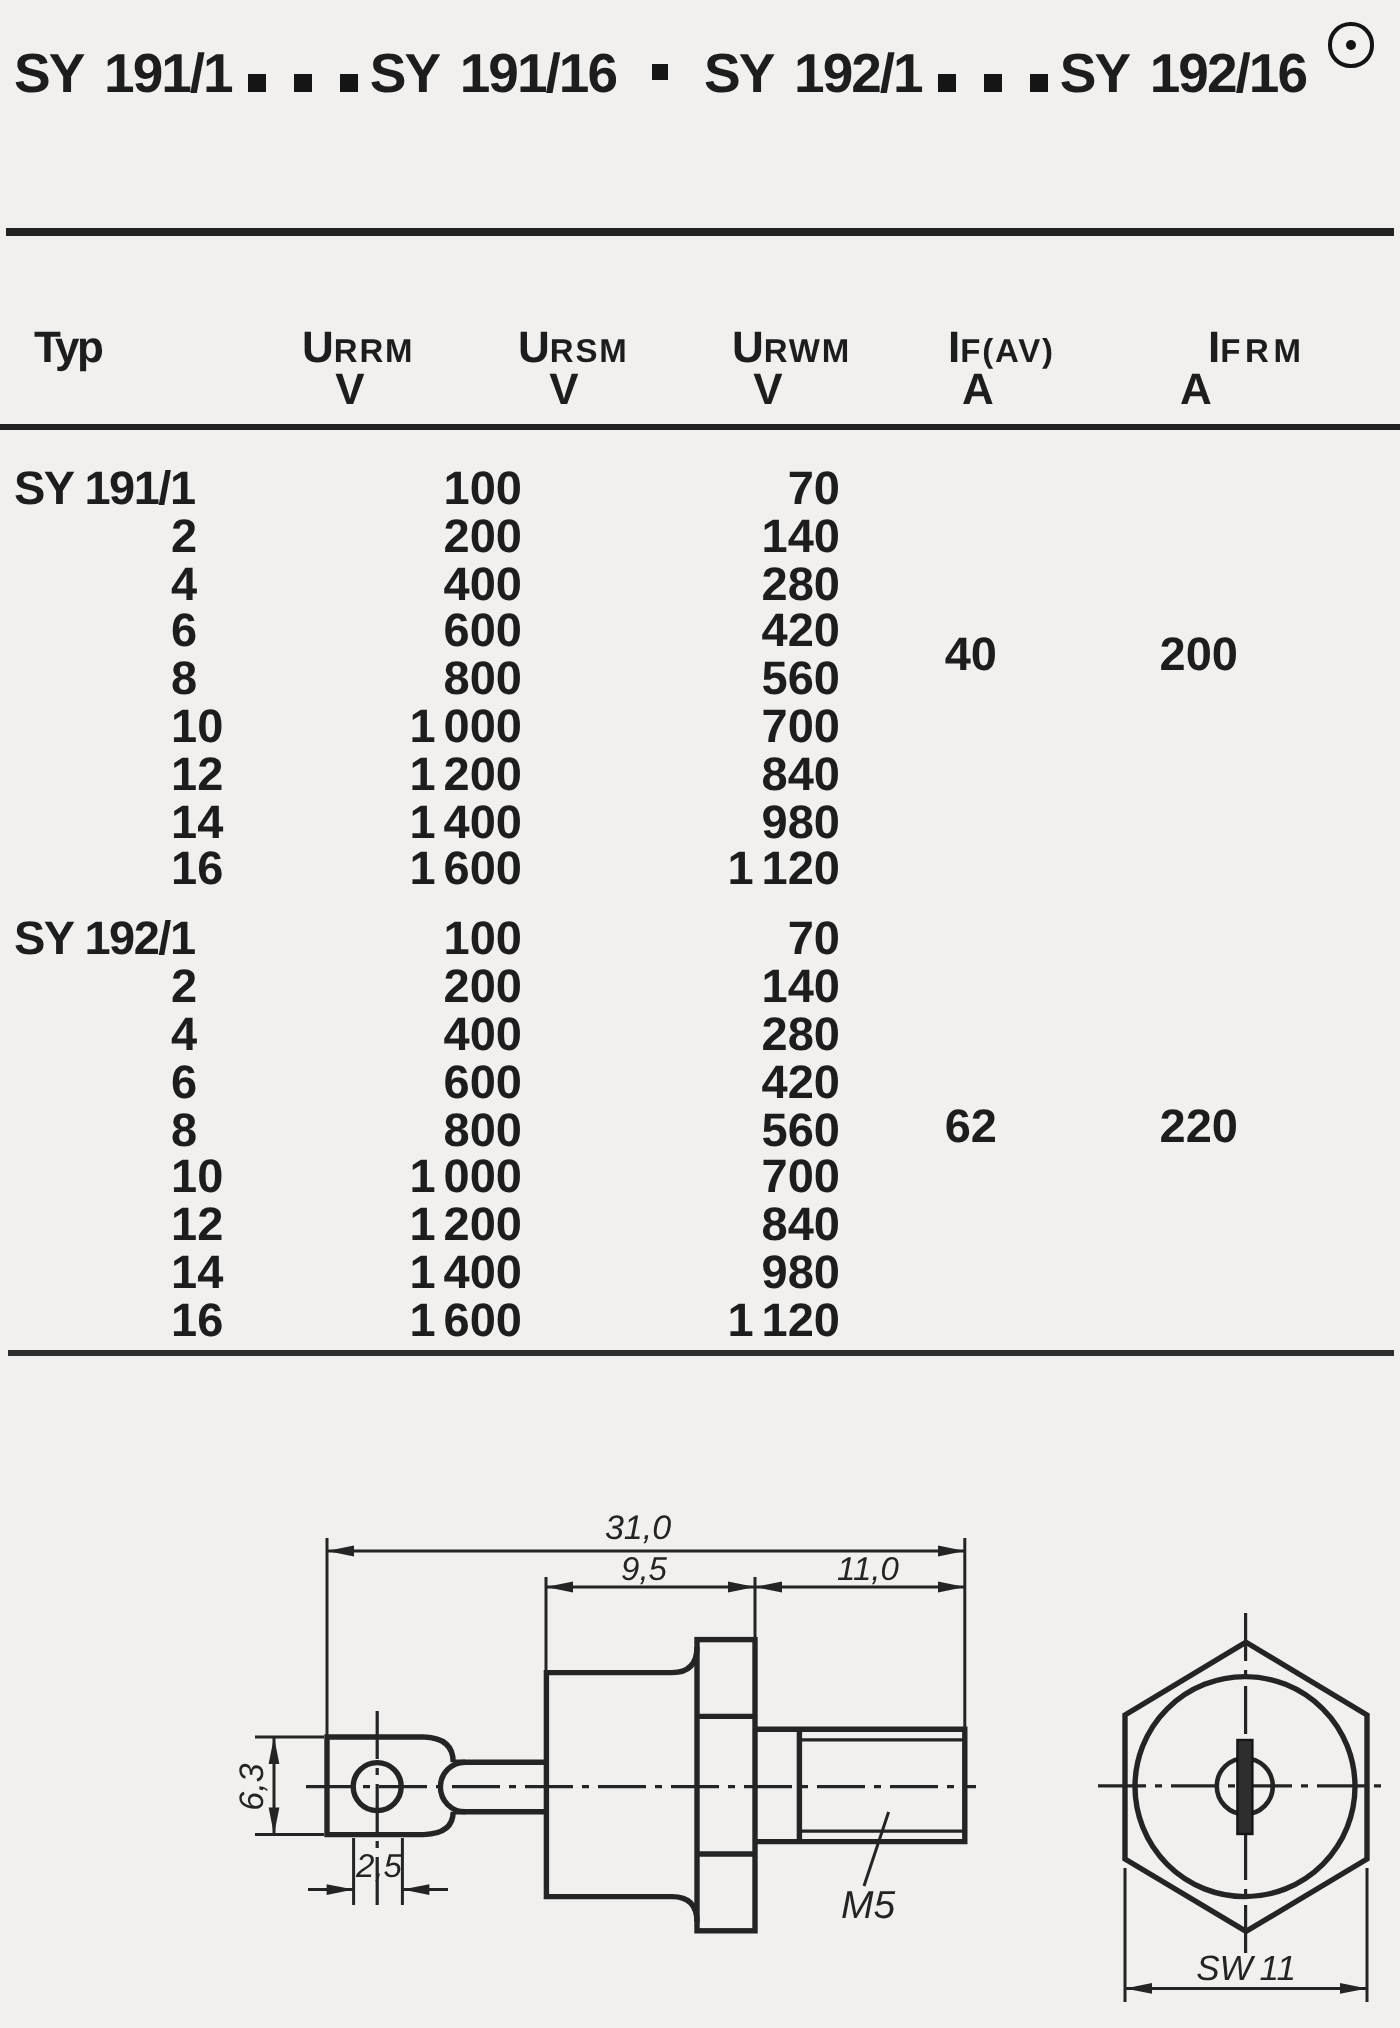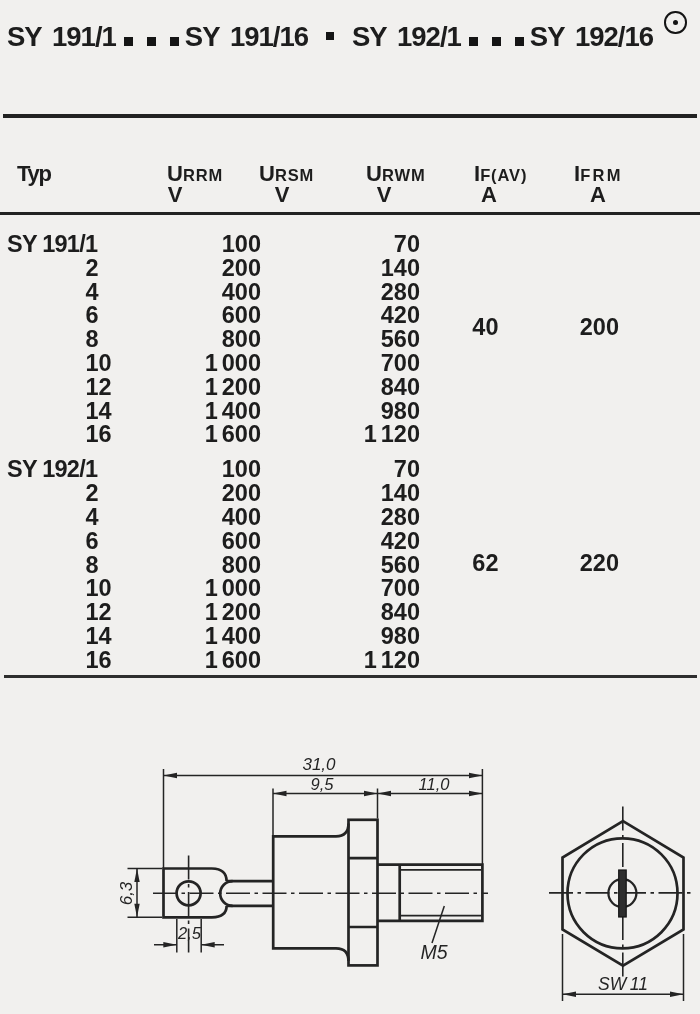--- a/index.html
+++ b/index.html
@@ -20,29 +20,29 @@
 <div class="abs" style="left:664px;top:11px;width:18.5px;height:18.5px;border:2.7px solid #141414;border-radius:50%;"></div>
 
 <div class="abs" style="left:672.5px;top:19.5px;width:5px;height:5px;background:#141414;border-radius:50%;"></div>
 
 <div class="abs" style="left:7px;top:43.5px;font-size:27.5px;line-height:28.3px;"><br></div>
 
 <div class="rule" style="left:3px;top:114px;width:694px;height:3.8px;"></div>
 
 <div class="abs" style="left:5px;top:163px;font-size:22px;font-weight:bold;letter-spacing:-1.3px;margin-left:12px;">Typ</div>
 
-<div class="abs" style="left:167px;top:163px;font-size:22px;font-weight:bold;">U<sub class="s">RRM</sub></div>
+<div class="abs" style="left:151px;top:163px;font-size:22px;font-weight:bold;">U<sub class="s">RRM</sub></div>
 
 <div class="abs" style="left:259px;top:163px;font-size:22px;font-weight:bold;">U<sub class="s">RSM</sub></div>
 
 <div class="abs" style="left:366px;top:163px;font-size:22px;font-weight:bold;">U<sub class="s">RWM</sub></div>
 
 <div class="abs" style="left:474px;top:163px;font-size:22px;font-weight:bold;">I<sub class="s">F(AV)</sub></div>
 
-<div class="abs" style="left:574px;top:163px;font-size:22px;font-weight:bold;">I<sub class="s" style="letter-spacing:2.3px;">FRM</sub></div>
+<div class="abs" style="left:604px;top:163px;font-size:22px;font-weight:bold;">I<sub class="s" style="letter-spacing:2.3px;">FRM</sub></div>
 
 <div class="abs" style="left:167px;top:183.5px;font-size:22px;font-weight:bold;width:16px;text-align:center;">V</div>
 <div class="abs" style="left:274px;top:183.5px;font-size:22px;font-weight:bold;width:16px;text-align:center;">V</div>
 <div class="abs" style="left:376px;top:183.5px;font-size:22px;font-weight:bold;width:16px;text-align:center;">V</div>
 <div class="abs" style="left:481px;top:183.5px;font-size:22px;font-weight:bold;width:16px;text-align:center;">A</div>
 <div class="abs" style="left:590px;top:183.5px;font-size:22px;font-weight:bold;width:16px;text-align:center;">A</div>
 
 <div class="rule" style="left:0px;top:212px;width:700px;height:3px;"></div>
 
 <div id="block1" style="position:absolute;left:0;top:233px;width:700px;font-size:23.5px;font-weight:bold;">

